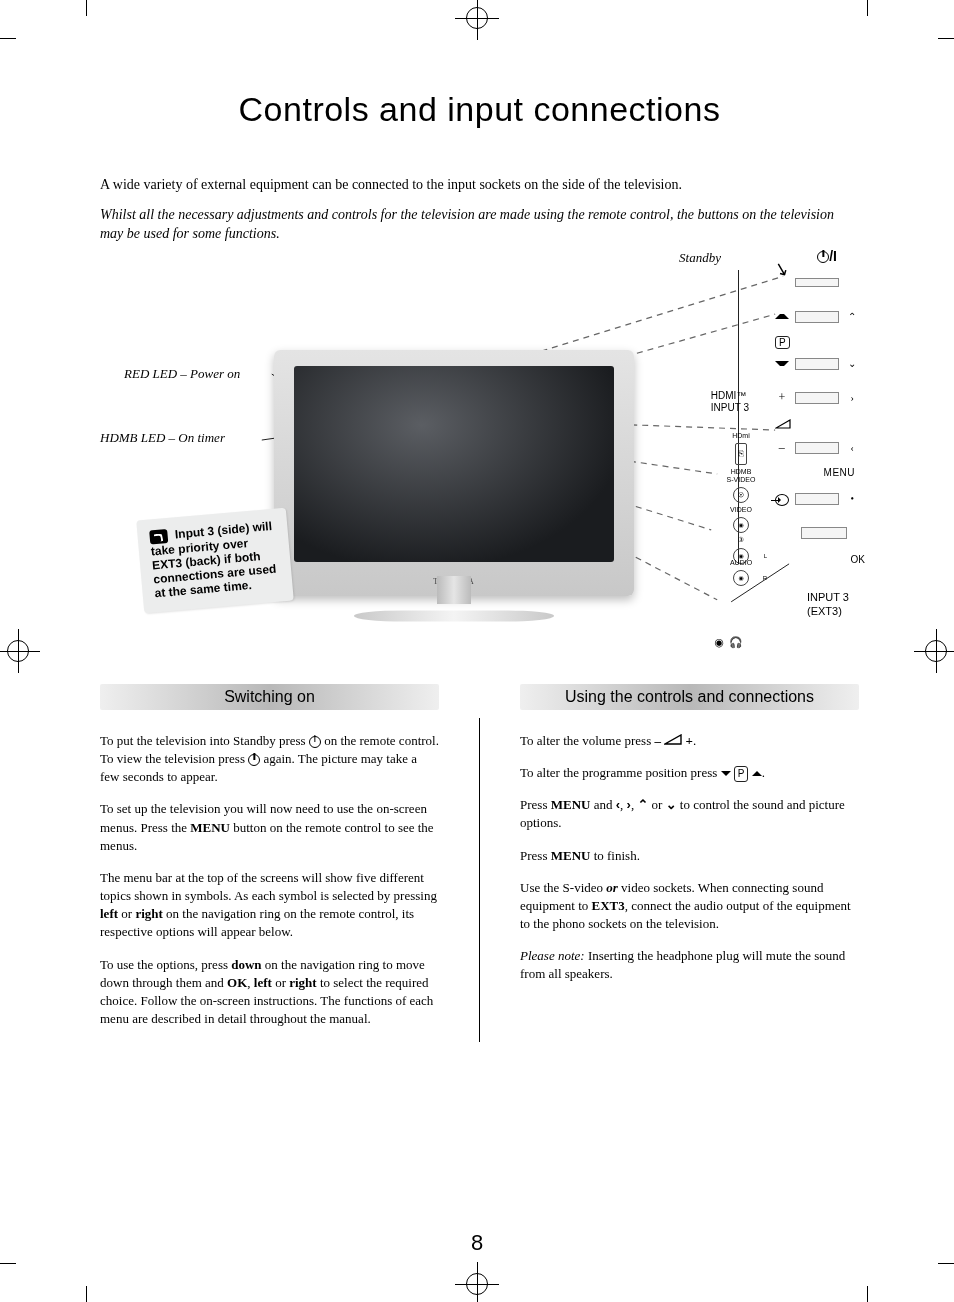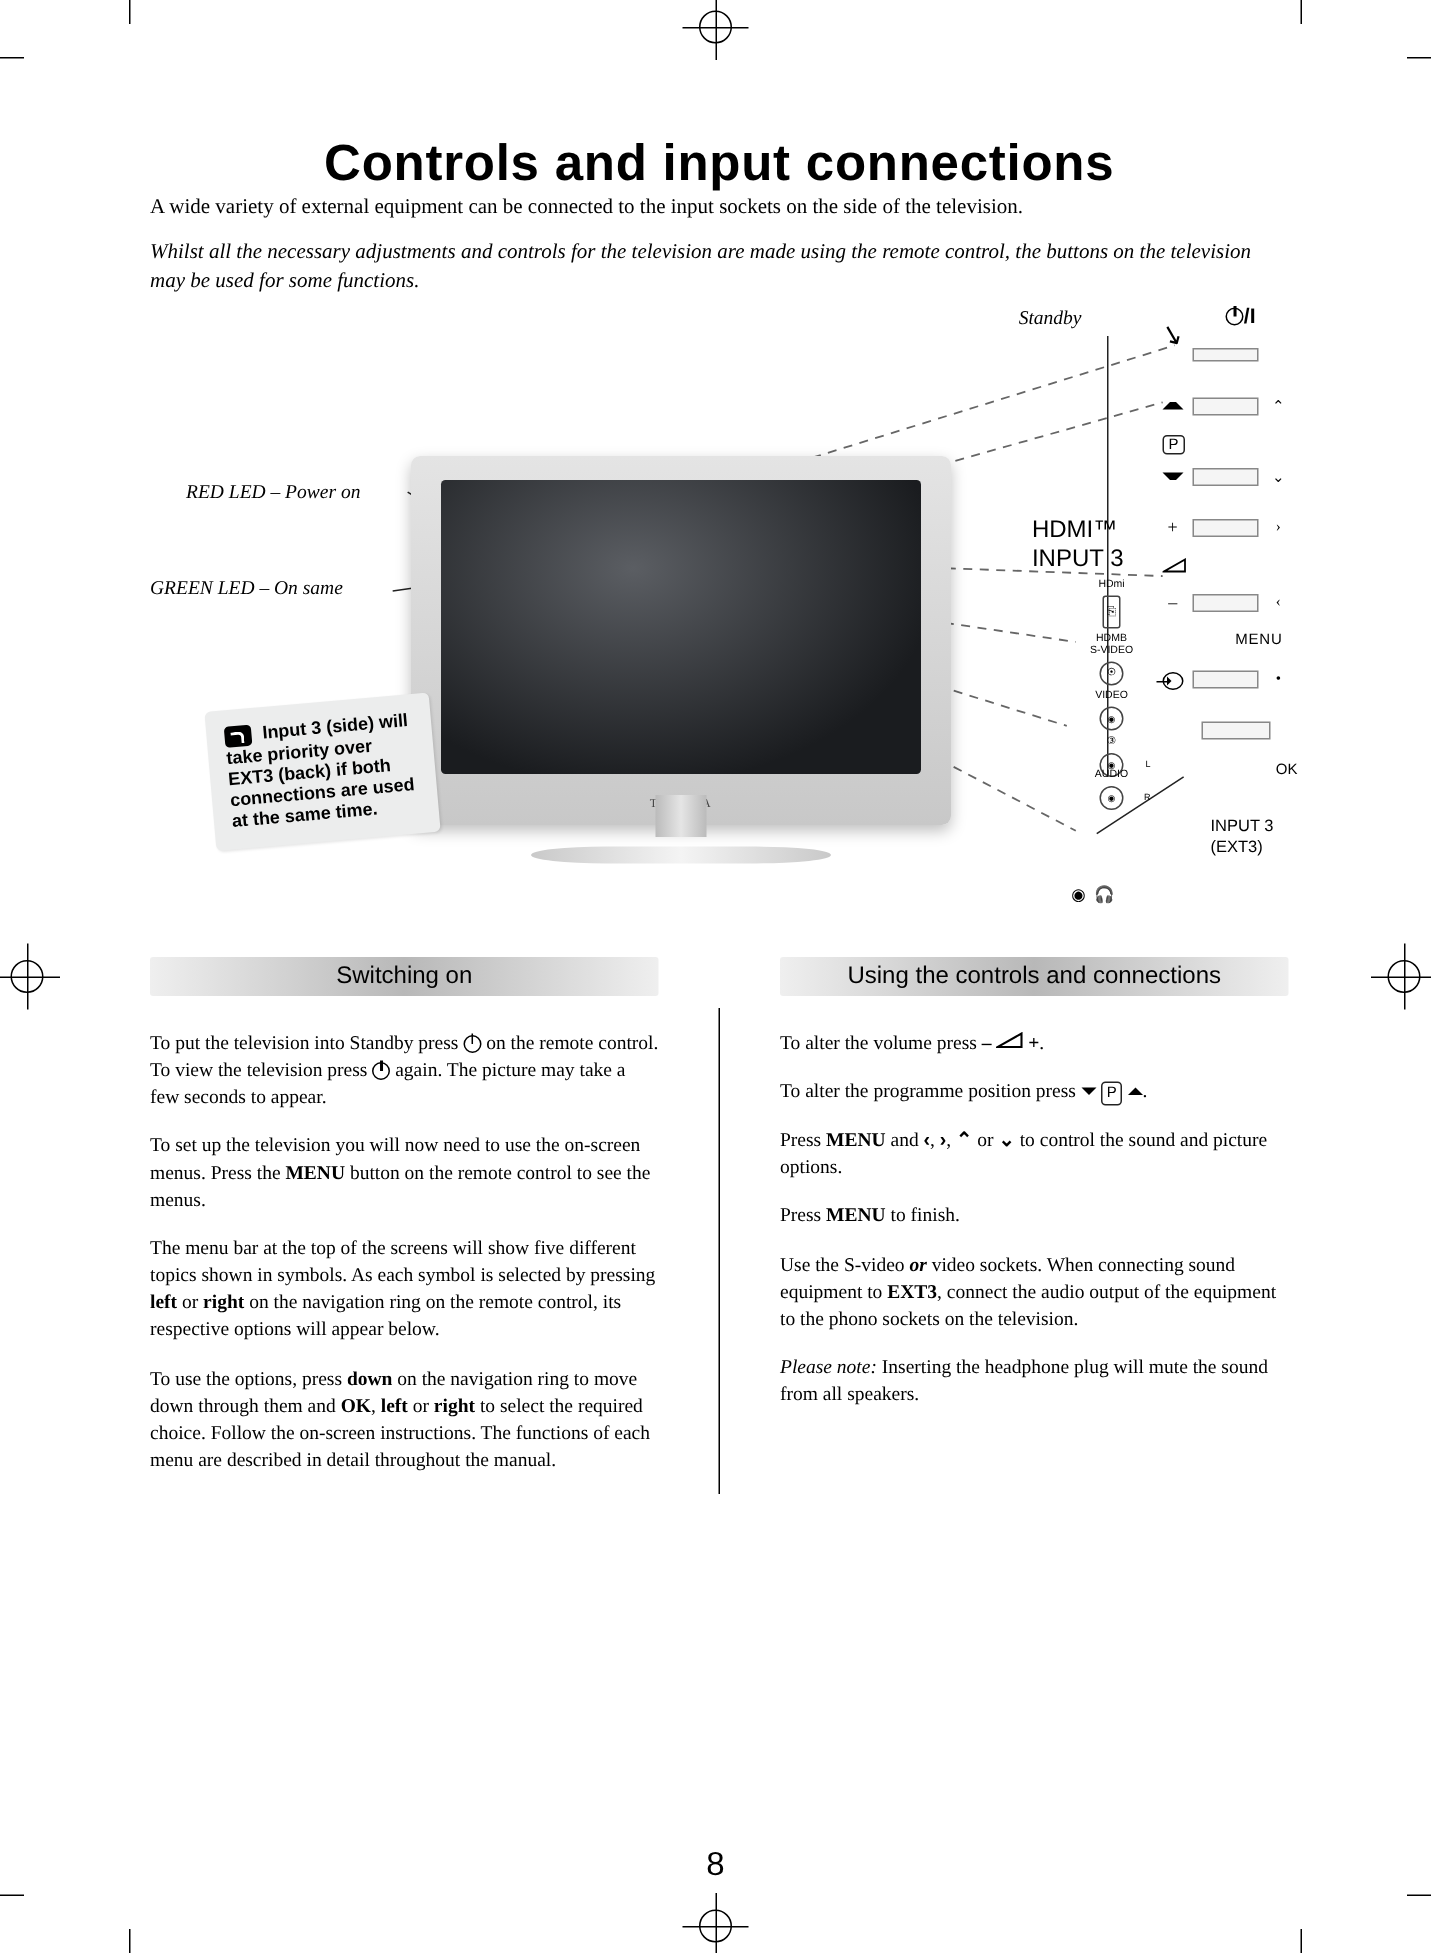--- a/index.html
+++ b/index.html
@@ -17,24 +17,25 @@
   .cross .h, .cross .v { position:absolute; background:#000; }
   .cross .h { left:0; right:0; top:50%; height:1px; }
   .cross .v { top:0; bottom:0; left:50%; width:1px; }
   .cross.top { top:-4px; left:50%; transform:translateX(-50%); }
   .cross.bottom { bottom:-4px; left:50%; transform:translateX(-50%); }
   .cross.left { left:-4px; top:50%; transform:translateY(-50%); }
   .cross.right { right:-4px; top:50%; transform:translateY(-50%); }
   .content { padding: 90px 95px 40px 100px; }
   h1.title {
     font-family: Futura, 'Century Gothic', 'Trebuchet MS', sans-serif;
-    font-weight: 700;
+    font-weight: 400;
     font-size: 34px;
     text-align: center;
     letter-spacing: 0.5px;
+    margin-bottom: 46px;
   }
   .intro { font-size: 14px; line-height: 1.4; margin-bottom: 10px; }
   .intro.italic { font-style: italic; }
   .diagram-area {
     position: relative;
     height: 420px;
     margin-top: 10px;
   }
   .label-red, .label-green { position:absolute; font-style: italic; font-size: 13px; }
   .label-red { left: 24px; top: 112px; }
@@ -96,21 +97,21 @@
   .panel .vol-icon { font-size:10px; }
   .side-ports {
     position:absolute; right: 100px; top: 178px;
     width: 36px;
     display:flex; flex-direction:column; align-items:center;
     font-size: 6px; font-family: Arial, sans-serif;
   }
   .side-ports .port { width:16px; height:16px; border:1px solid #444; border-radius:50%; margin:3px 0; display:flex; align-items:center; justify-content:center;}
   .side-ports .port.rect { border-radius:2px; width:12px; height:22px;}
   .side-ports .plabel { font-size:7px; margin-bottom:1px; }
-  .hdmi-label { position:absolute; right:110px; top: 136px; font-size:16px; font-family:Arial; line-height:1.2;}
+  .hdmi-label { position:absolute; right:110px; top: 136px; font-size:10px; font-family:Arial; line-height:1.2;}
   .input3-label { position:absolute; right: 10px; top: 336px; font-size:11px; font-family: Arial,sans-serif; line-height:1.3;}
   .ok-label { position:absolute; right:-6px; top:300px; font-size:10px; font-family:Arial;}
   .dash { stroke:#666; stroke-dasharray:6 5; stroke-width:1.2; fill:none; }
   .solid { stroke:#222; stroke-width:1; fill:none; }
   svg.diag { position:absolute; left:0; top:0; width:100%; height:100%; pointer-events:none;}
   .vline { position:absolute; right:120px; top:16px; bottom:110px; width:0; border-right:1px solid #222;}
   .headphone { position:absolute; right:116px; top:382px; font-size:11px;}
 
   .columns { display:flex; gap: 40px; margin-top: 10px;}
   .col { flex:1; }
@@ -193,21 +194,21 @@
       <path class="dash" d="M400 110 L684 22"></path>
       <path class="dash" d="M400 138 L676 60"></path>
       <path class="dash" d="M400 166 L676 176"></path>
       <path class="dash" d="M400 188 L618 220"></path>
       <path class="dash" d="M400 210 L612 276"></path>
       <path class="dash" d="M400 232 L618 346"></path>
       <path class="solid" d="M632 348 L690 310"></path>
     </svg>
 
     <div class="label-red">RED LED – Power on</div>
-    <div class="label-green">GREEN LED – On same</div>
+    <div class="label-green">HDMB LED – On timer</div>
 
     <div class="tv">
       <div class="screen"></div>
       <div class="logo">TOSHIBA</div>
       <div class="stand"></div>
     </div>
 
     <div class="note-box">
       <span class="note-icon"></span>
       <b style="font-weight:600">Input 3 (side) will take priority over EXT3 (back) if both connections are used at the same time.</b>

